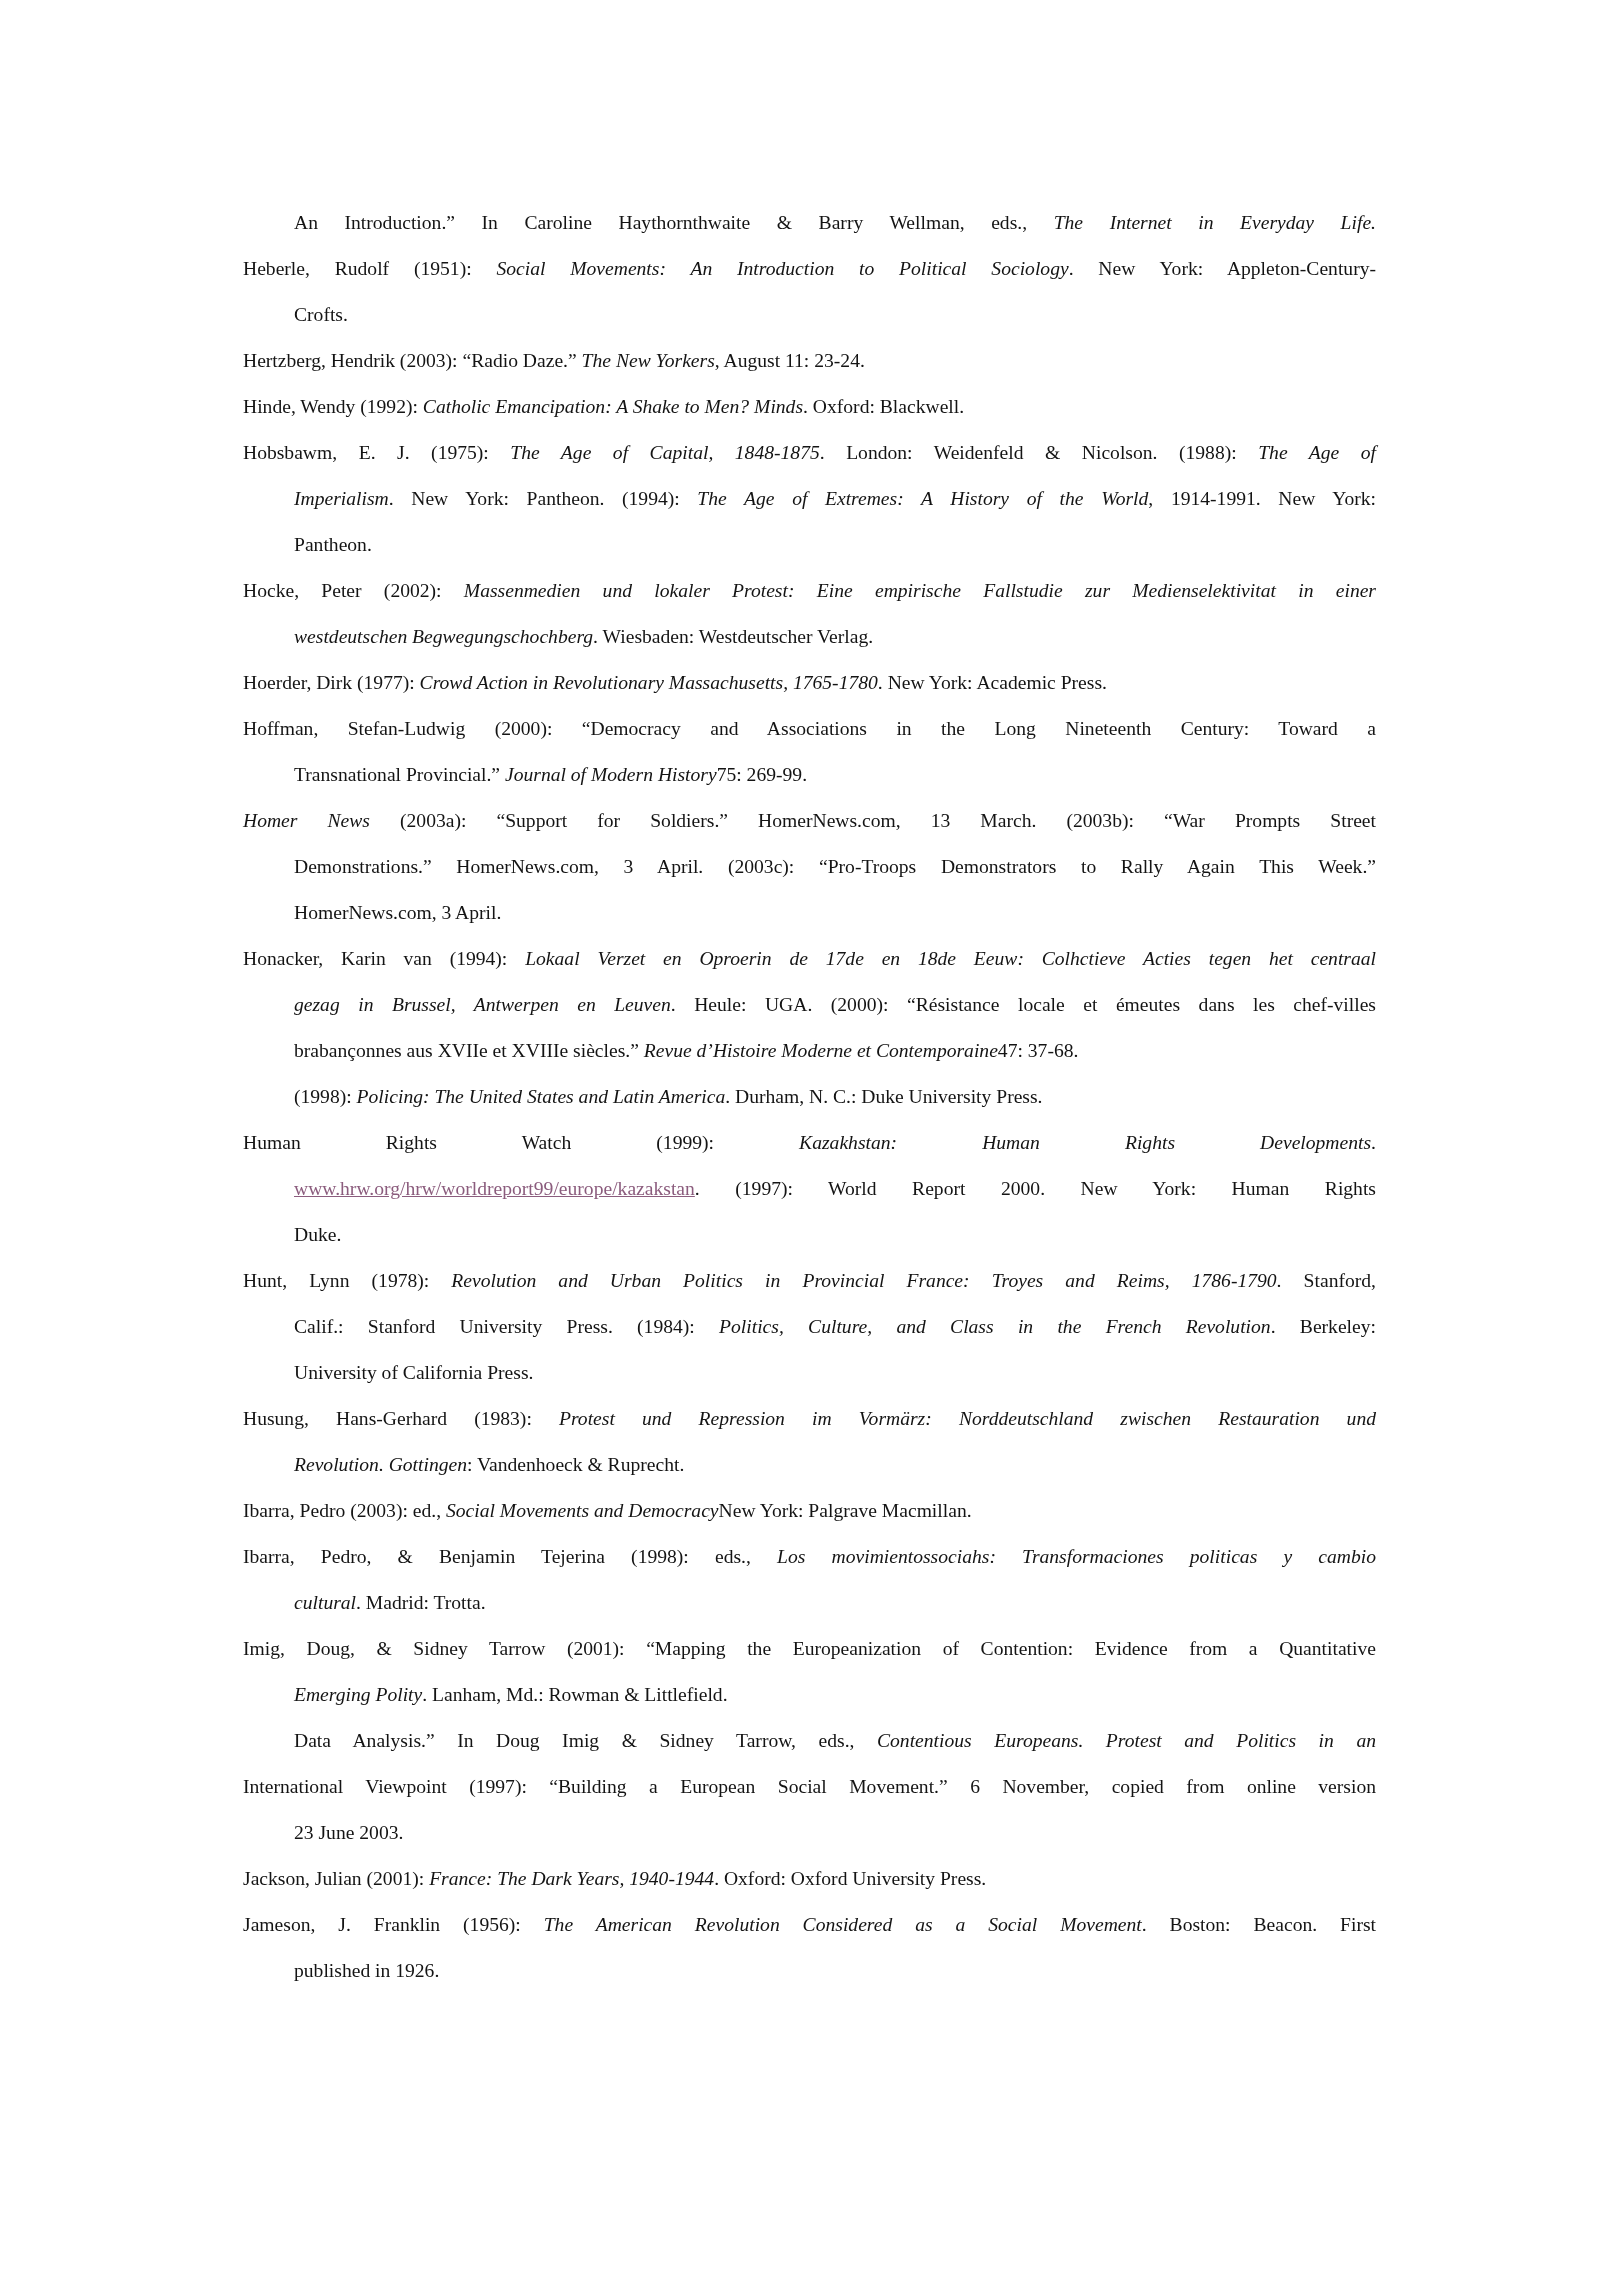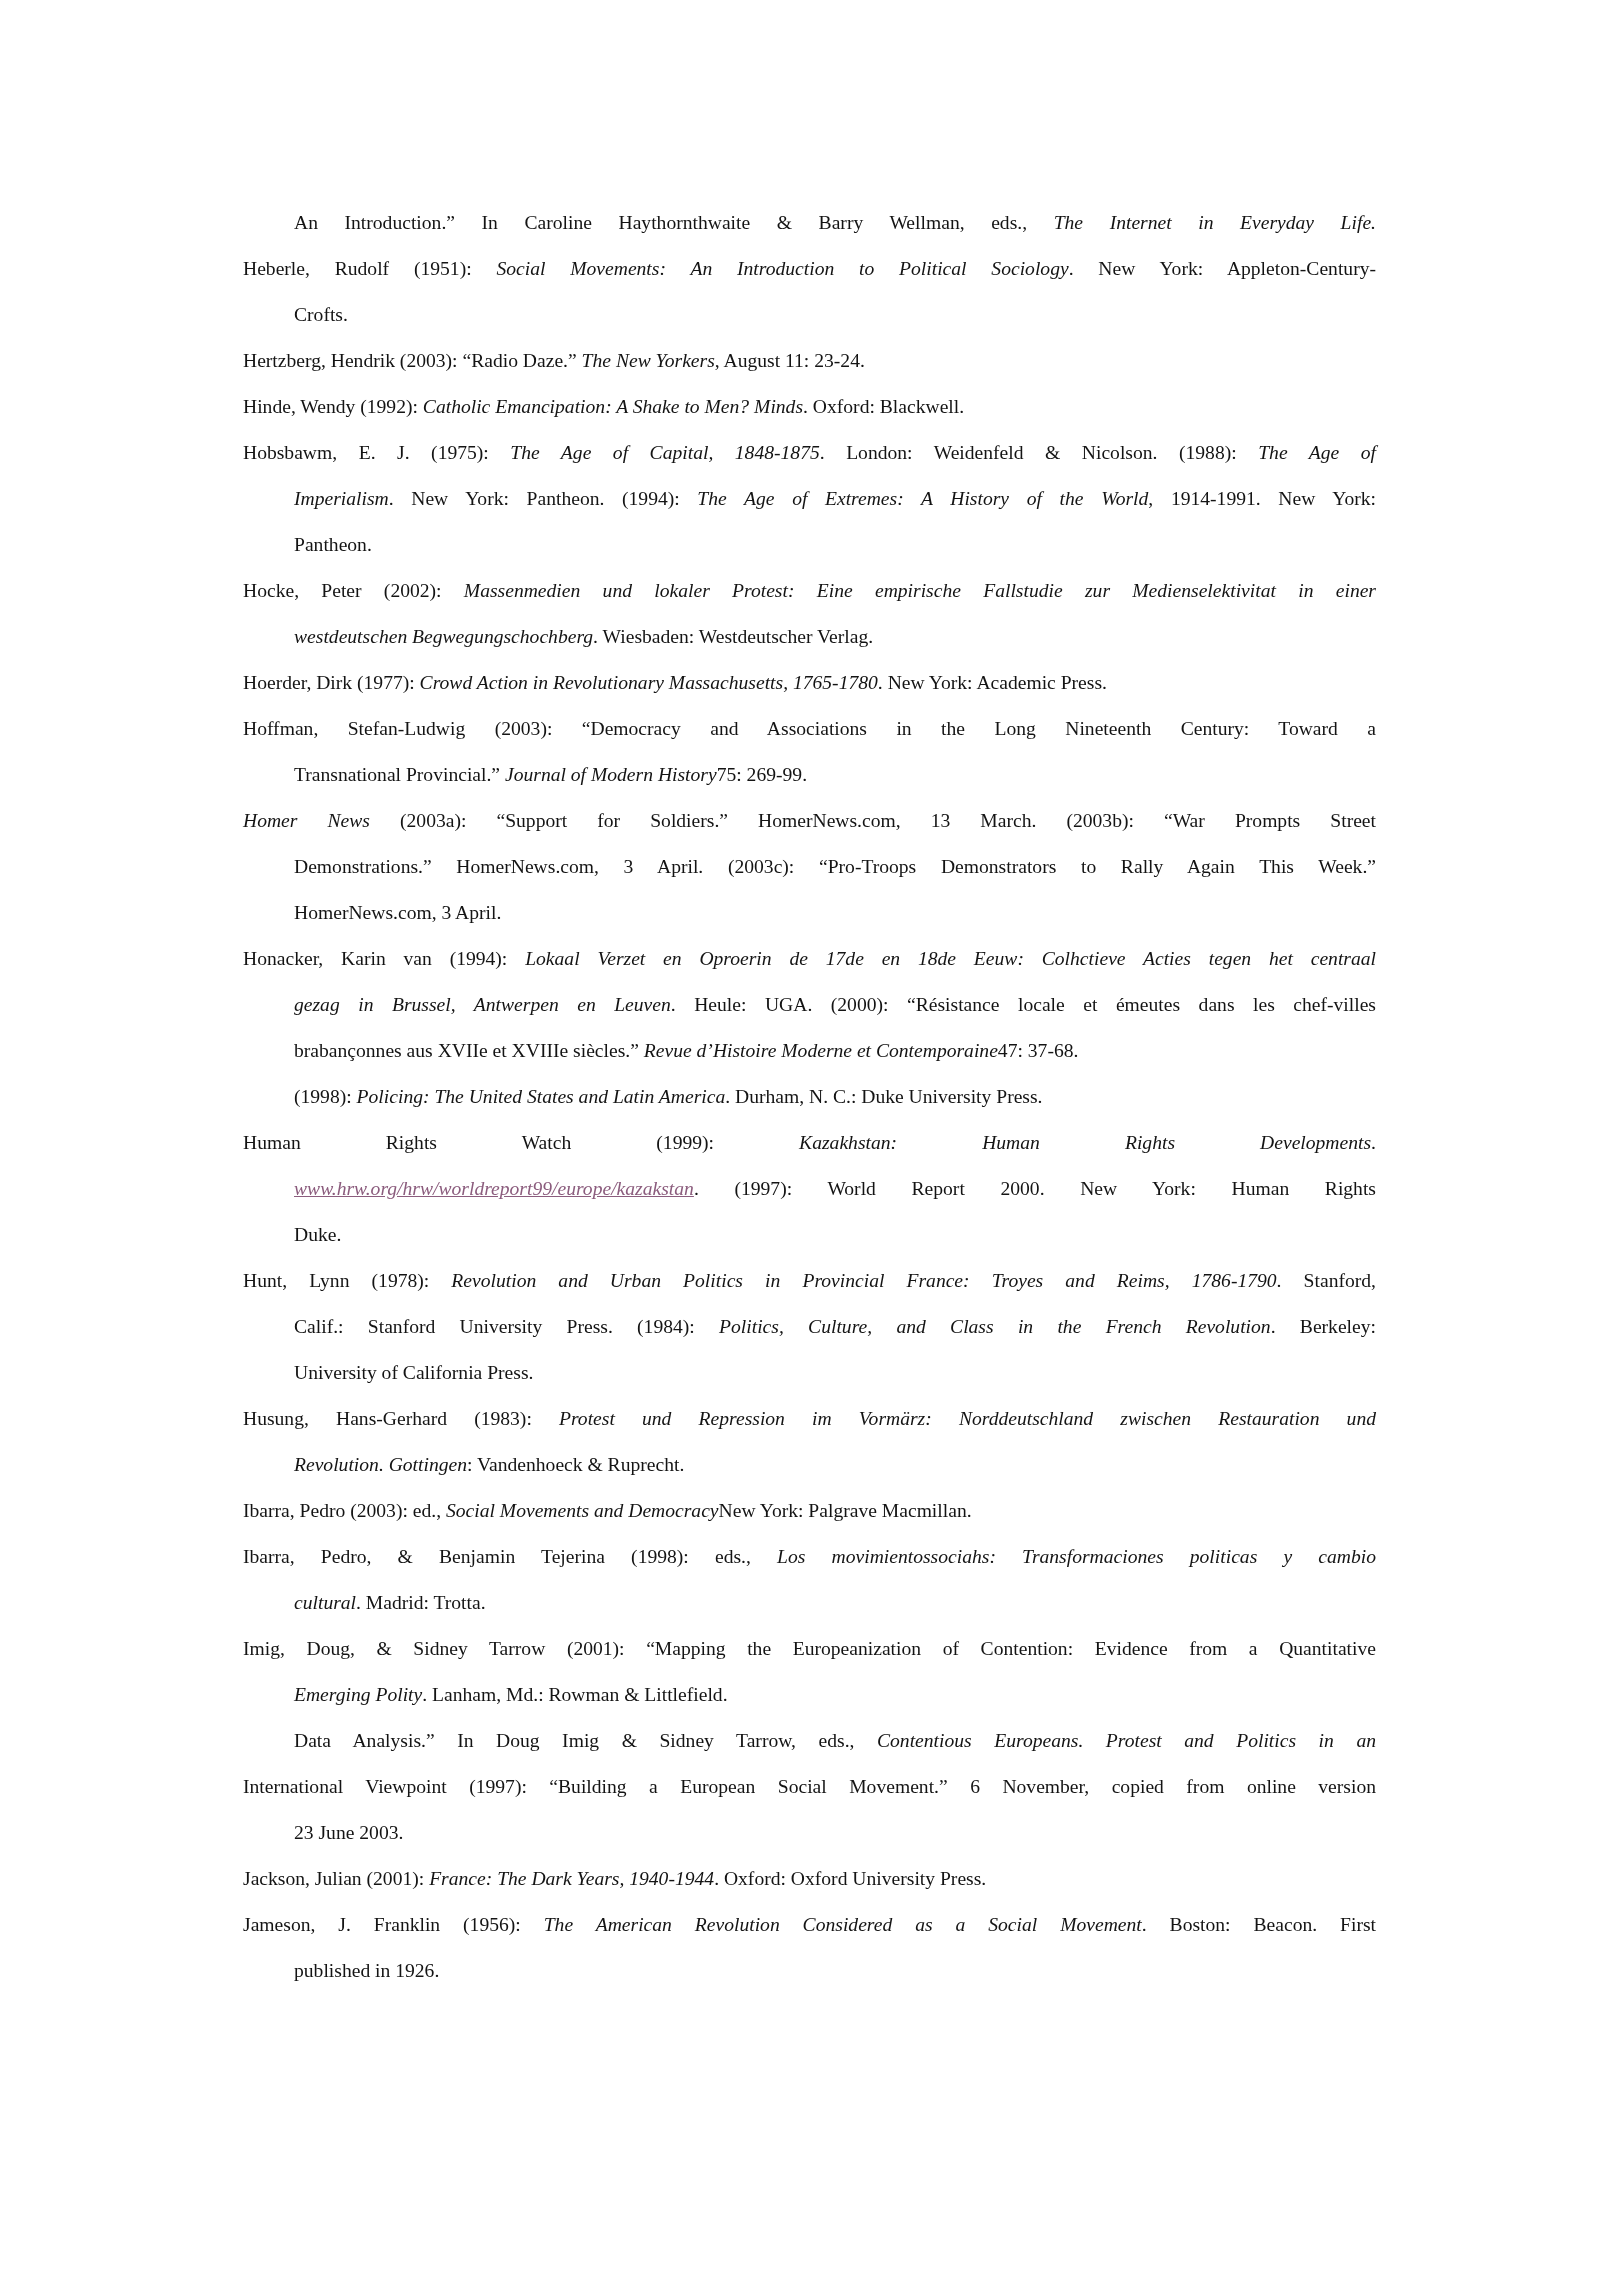--- a/index.html
+++ b/index.html
@@ -27,21 +27,20 @@
   .entry { margin: 0; }
   .line { text-align: left; }
   .line.indent { padding-left: 51px; }
   .line.fill {
     text-align: justify;
     text-align-last: justify;
   }
   .seg { font-style: normal; }
   .seg.it { font-style: italic; text-align: right; }
   a.ref-link {
-    font-style: italic;
     text-decoration: underline;
     cursor: pointer;
   }
 </style>
 </head>
 <body>
 
 <div class="sheet" style="background: rgb(255, 255, 255);">
   <section class="bib" style="color: rgb(20, 20, 20);">
       <div class="entry">
@@ -63,21 +62,21 @@
         <div class="line indent"><span class="seg">Pantheon.</span></div>
       </div>
       <div class="entry">
         <div class="line fill"><span class="seg">Hocke, Peter (2002): </span><span class="seg it">Massenmedien und lokaler Protest: Eine empirische Fallstudie zur Medienselektivitat in einer</span></div>
         <div class="line indent"><span class="seg it">westdeutschen Begwegungschochberg</span><span class="seg">. Wiesbaden: Westdeutscher Verlag.</span></div>
       </div>
       <div class="entry">
         <div class="line"><span class="seg">Hoerder, Dirk (1977): </span><span class="seg it">Crowd Action in Revolutionary Massachusetts, 1765-1780</span><span class="seg">. New York: Academic Press.</span></div>
       </div>
       <div class="entry">
-        <div class="line fill"><span class="seg">Hoffman, Stefan-Ludwig (2003): “Democracy and Associations in the Long Nineteenth Century: Toward a</span></div>
+        <div class="line fill"><span class="seg">Hoffman, Stefan-Ludwig (2000): “Democracy and Associations in the Long Nineteenth Century: Toward a</span></div>
         <div class="line indent"><span class="seg">Transnational Provincial.” </span><span class="seg it">Journal of Modern History</span><span class="seg">75: 269-99.</span></div>
       </div>
       <div class="entry">
         <div class="line fill"><span class="seg it">Homer News</span><span class="seg"> (2003a): “Support for Soldiers.” HomerNews.com, 13 March. (2003b): “War Prompts Street</span></div>
         <div class="line indent fill"><span class="seg">Demonstrations.” HomerNews.com, 3 April. (2003c): “Pro-Troops Demonstrators to Rally Again This Week.”</span></div>
         <div class="line indent"><span class="seg">HomerNews.com, 3 April.</span></div>
       </div>
       <div class="entry">
         <div class="line fill"><span class="seg">Honacker, Karin van (1994): </span><span class="seg it">Lokaal Verzet en Oproerin de 17de en 18de Eeuw: Colhctieve Acties tegen het centraal</span></div>
         <div class="line indent fill"><span class="seg it">gezag in Brussel, Antwerpen en Leuven</span><span class="seg">. Heule: UGA. (2000): “Résistance locale et émeutes dans les chef-villes</span></div>

